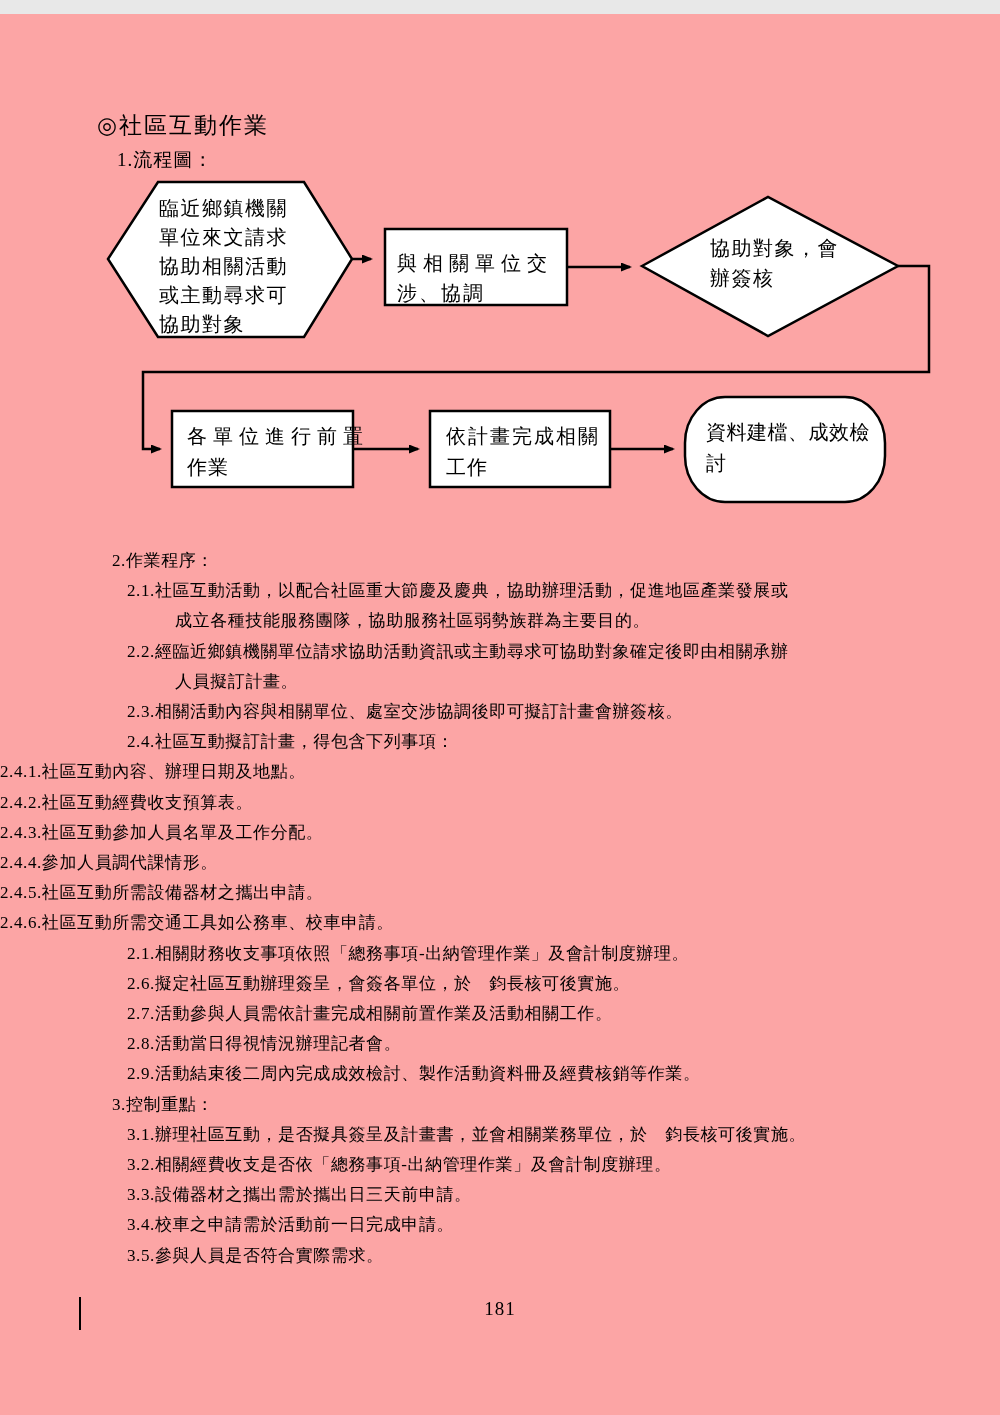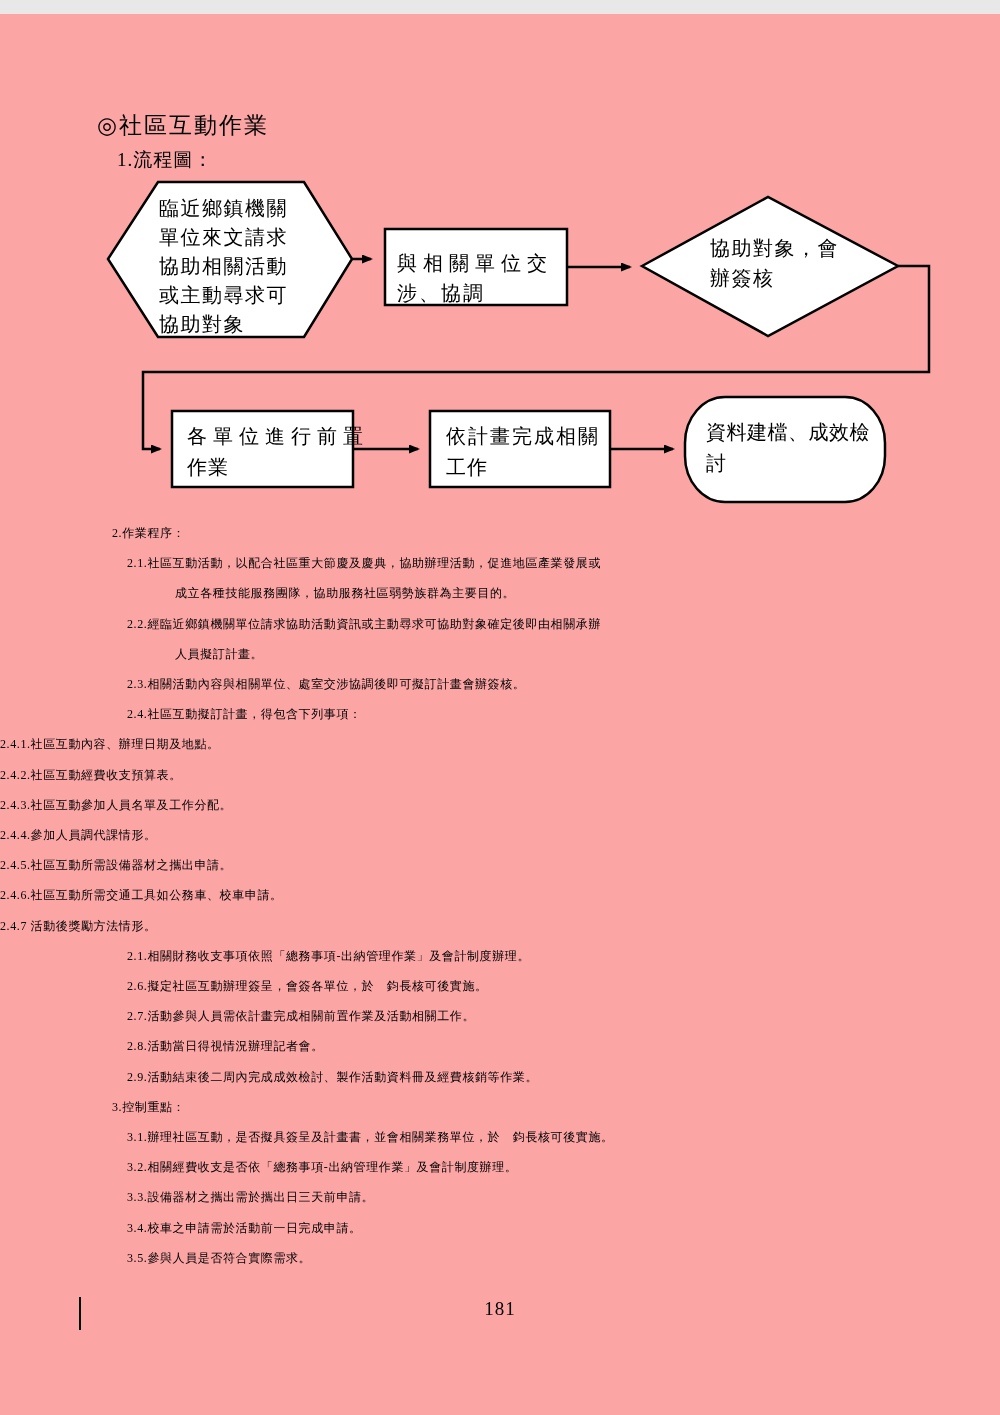--- a/index.html
+++ b/index.html
@@ -27,22 +27,22 @@
   .t-start{left:159px;top:180px;line-height:29px;letter-spacing:1.5px;}
   .t-step1{left:397px;top:234px;line-height:30px;}
   .t-decision{left:710px;top:219px;line-height:30px;letter-spacing:1.5px;}
   .t-step2{left:187px;top:407px;line-height:31px;}
   .t-step3{left:446px;top:407px;line-height:31px;}
   .t-end{left:706px;top:403px;line-height:31px;letter-spacing:0.5px;}
   .ls-spread{letter-spacing:6px;}
   .ls-mild{letter-spacing:2px;}
   .ls-norm{letter-spacing:1px;}
   .body-text{
-    position:absolute;left:0;top:504px;width:852px;
-    font-size:12px;line-height:30.2px;letter-spacing:0.6px;
+    position:absolute;left:0;top:532px;width:852px;
+    font-size:17px;line-height:30.2px;letter-spacing:0.6px;
   }
   .bl{white-space:nowrap;}
   .l1{padding-left:112px;}
   .l2{padding-left:127px;}
   .l3{}
   .cont{padding-left:175px;}
   .page-number{
     position:absolute;left:0;top:1284px;width:100%;
     text-align:center;font-size:19px;letter-spacing:1px;
   }
@@ -118,21 +118,20 @@
     <div class="bl l2">2.2.經臨近鄉鎮機關單位請求協助活動資訊或主動尋求可協助對象確定後即由相關承辦</div>
     <div class="bl cont">人員擬訂計畫。</div>
     <div class="bl l2">2.3.相關活動內容與相關單位、處室交涉協調後即可擬訂計畫會辦簽核。</div>
     <div class="bl l2">2.4.社區互動擬訂計畫，得包含下列事項：</div>
     <div class="bl l3">2.4.1.社區互動內容、辦理日期及地點。</div>
     <div class="bl l3">2.4.2.社區互動經費收支預算表。</div>
     <div class="bl l3">2.4.3.社區互動參加人員名單及工作分配。</div>
     <div class="bl l3">2.4.4.參加人員調代課情形。</div>
     <div class="bl l3">2.4.5.社區互動所需設備器材之攜出申請。</div>
     <div class="bl l3">2.4.6.社區互動所需交通工具如公務車、校車申請。</div>
-    <div class="bl l3">2.4.7 活動後獎勵方法情形。</div>
     <div class="bl l2">2.1.相關財務收支事項依照「總務事項-出納管理作業」及會計制度辦理。</div>
     <div class="bl l2">2.6.擬定社區互動辦理簽呈，會簽各單位，於　鈞長核可後實施。</div>
     <div class="bl l2">2.7.活動參與人員需依計畫完成相關前置作業及活動相關工作。</div>
     <div class="bl l2">2.8.活動當日得視情況辦理記者會。</div>
     <div class="bl l2">2.9.活動結束後二周內完成成效檢討、製作活動資料冊及經費核銷等作業。</div>
     <div class="bl l1">3.控制重點：</div>
     <div class="bl l2">3.1.辦理社區互動，是否擬具簽呈及計畫書，並會相關業務單位，於　鈞長核可後實施。</div>
     <div class="bl l2">3.2.相關經費收支是否依「總務事項-出納管理作業」及會計制度辦理。</div>
     <div class="bl l2">3.3.設備器材之攜出需於攜出日三天前申請。</div>
     <div class="bl l2">3.4.校車之申請需於活動前一日完成申請。</div>

